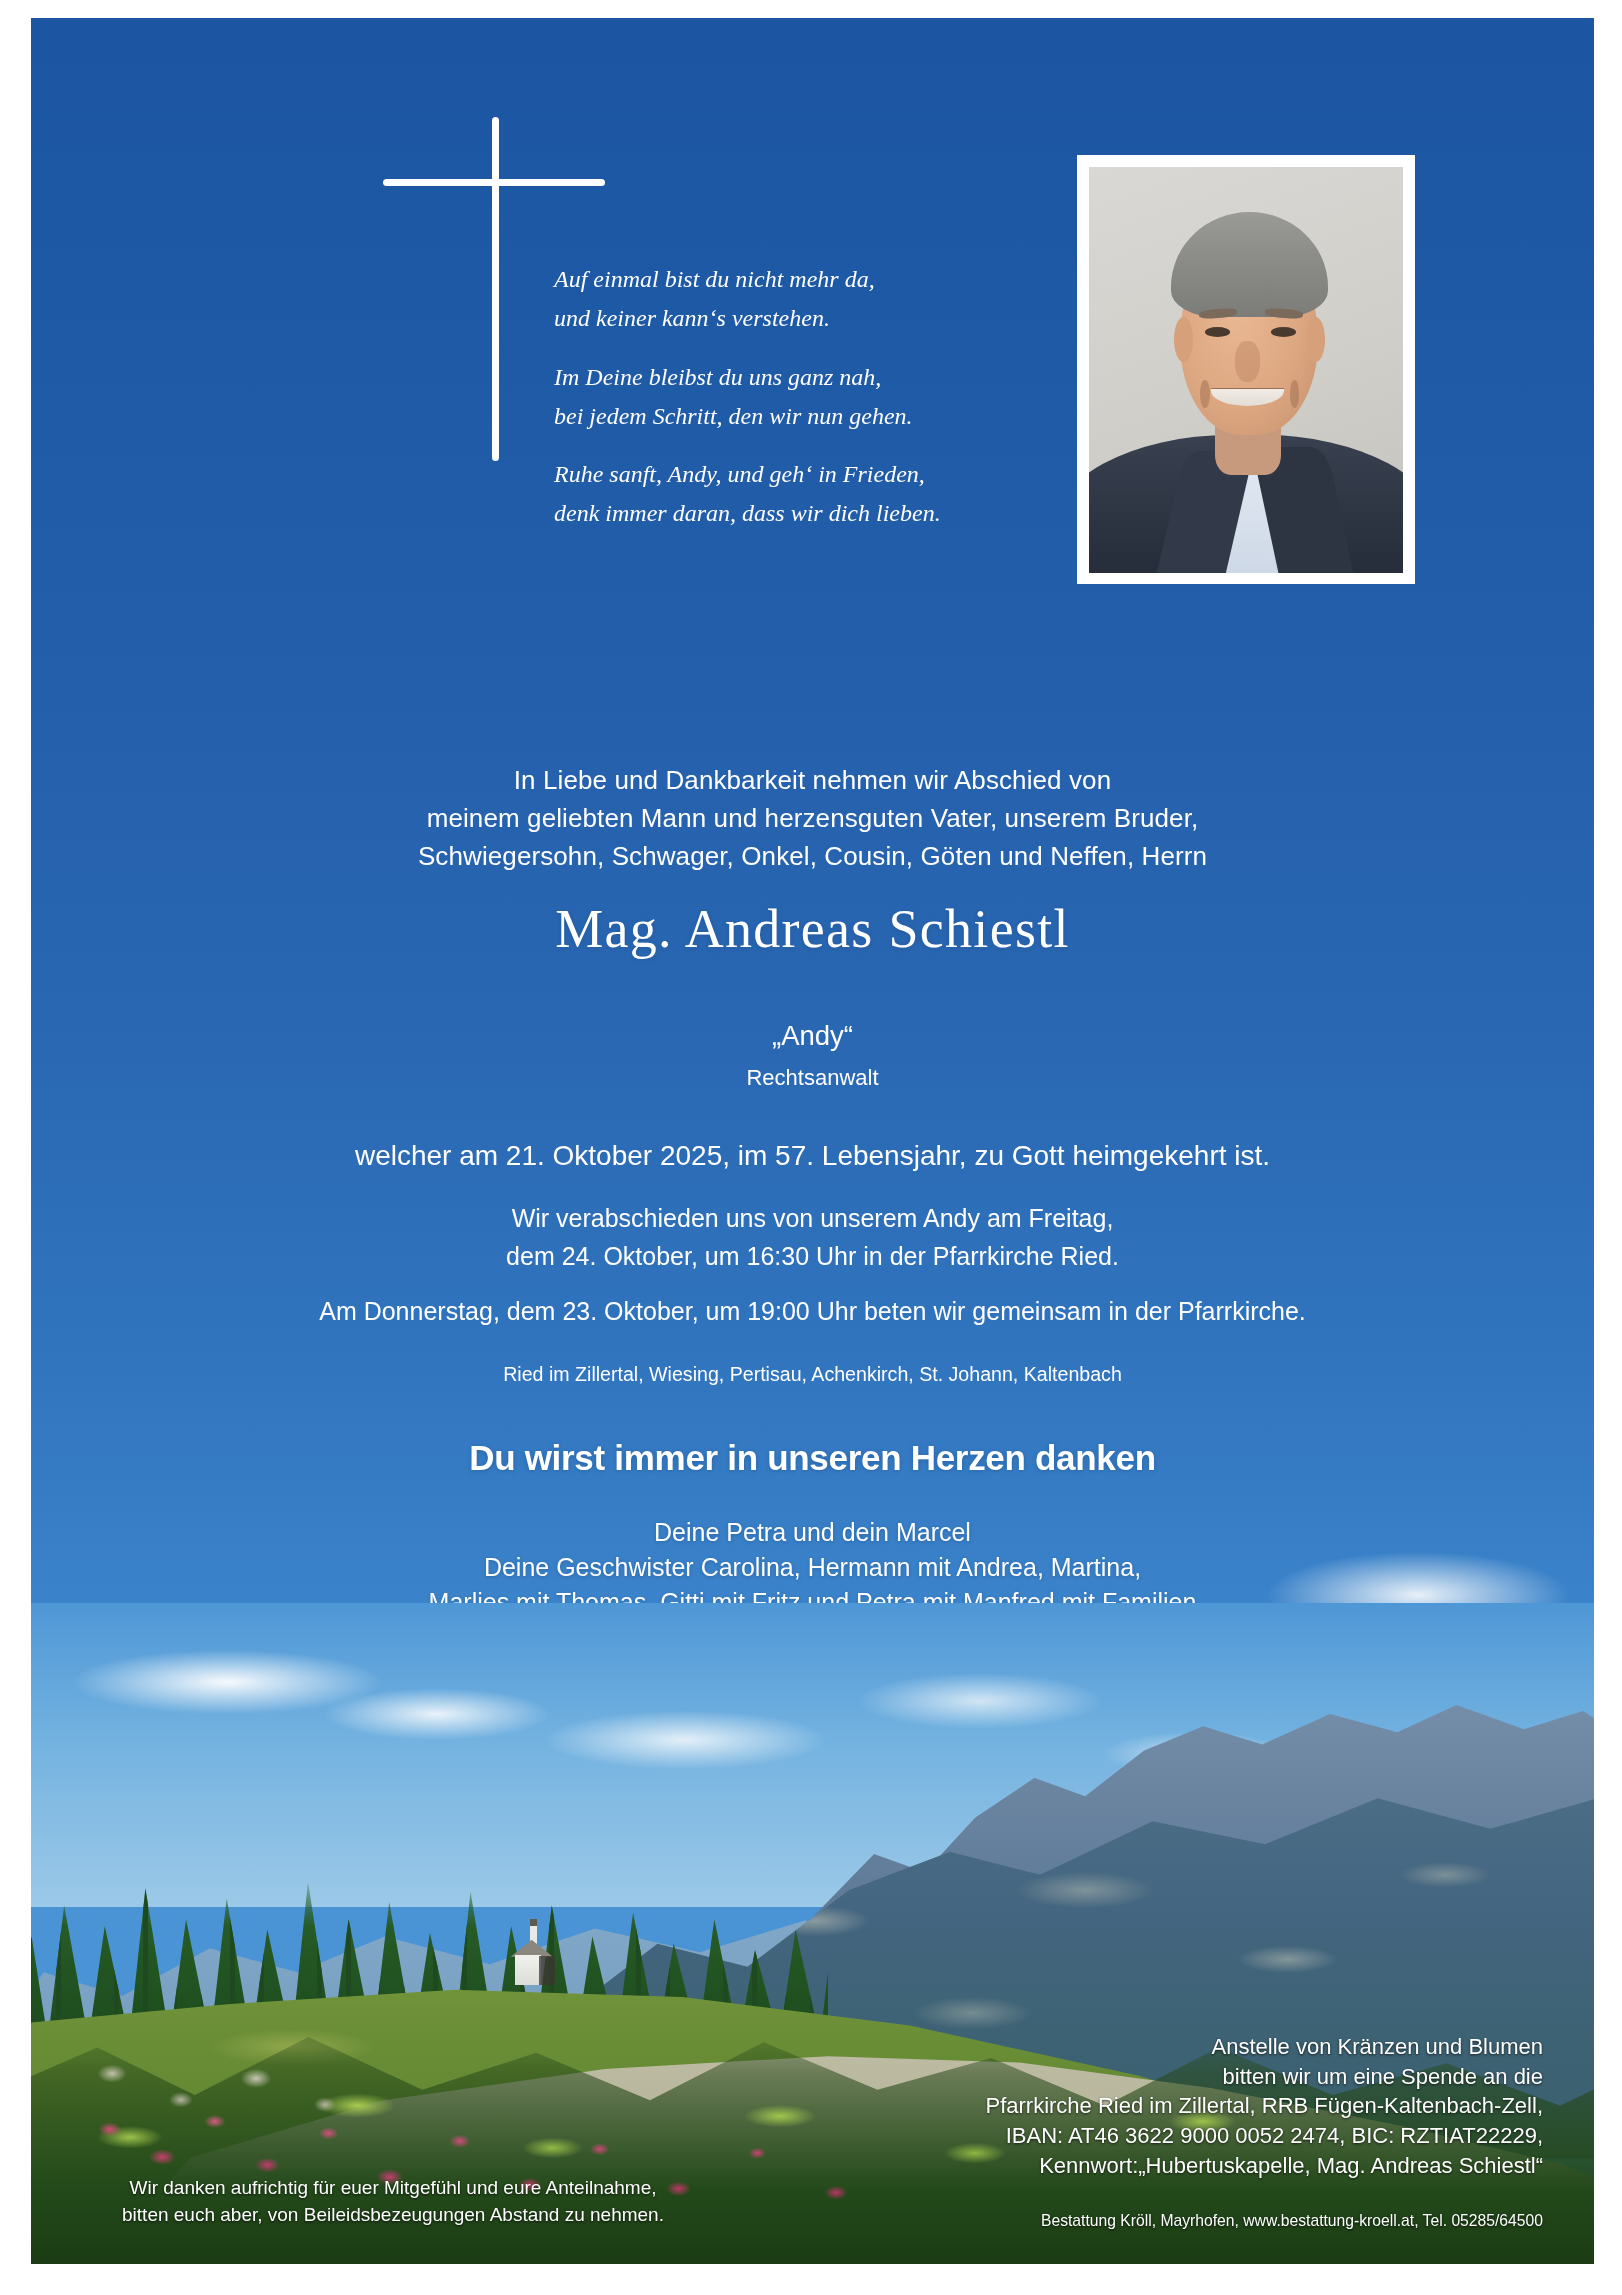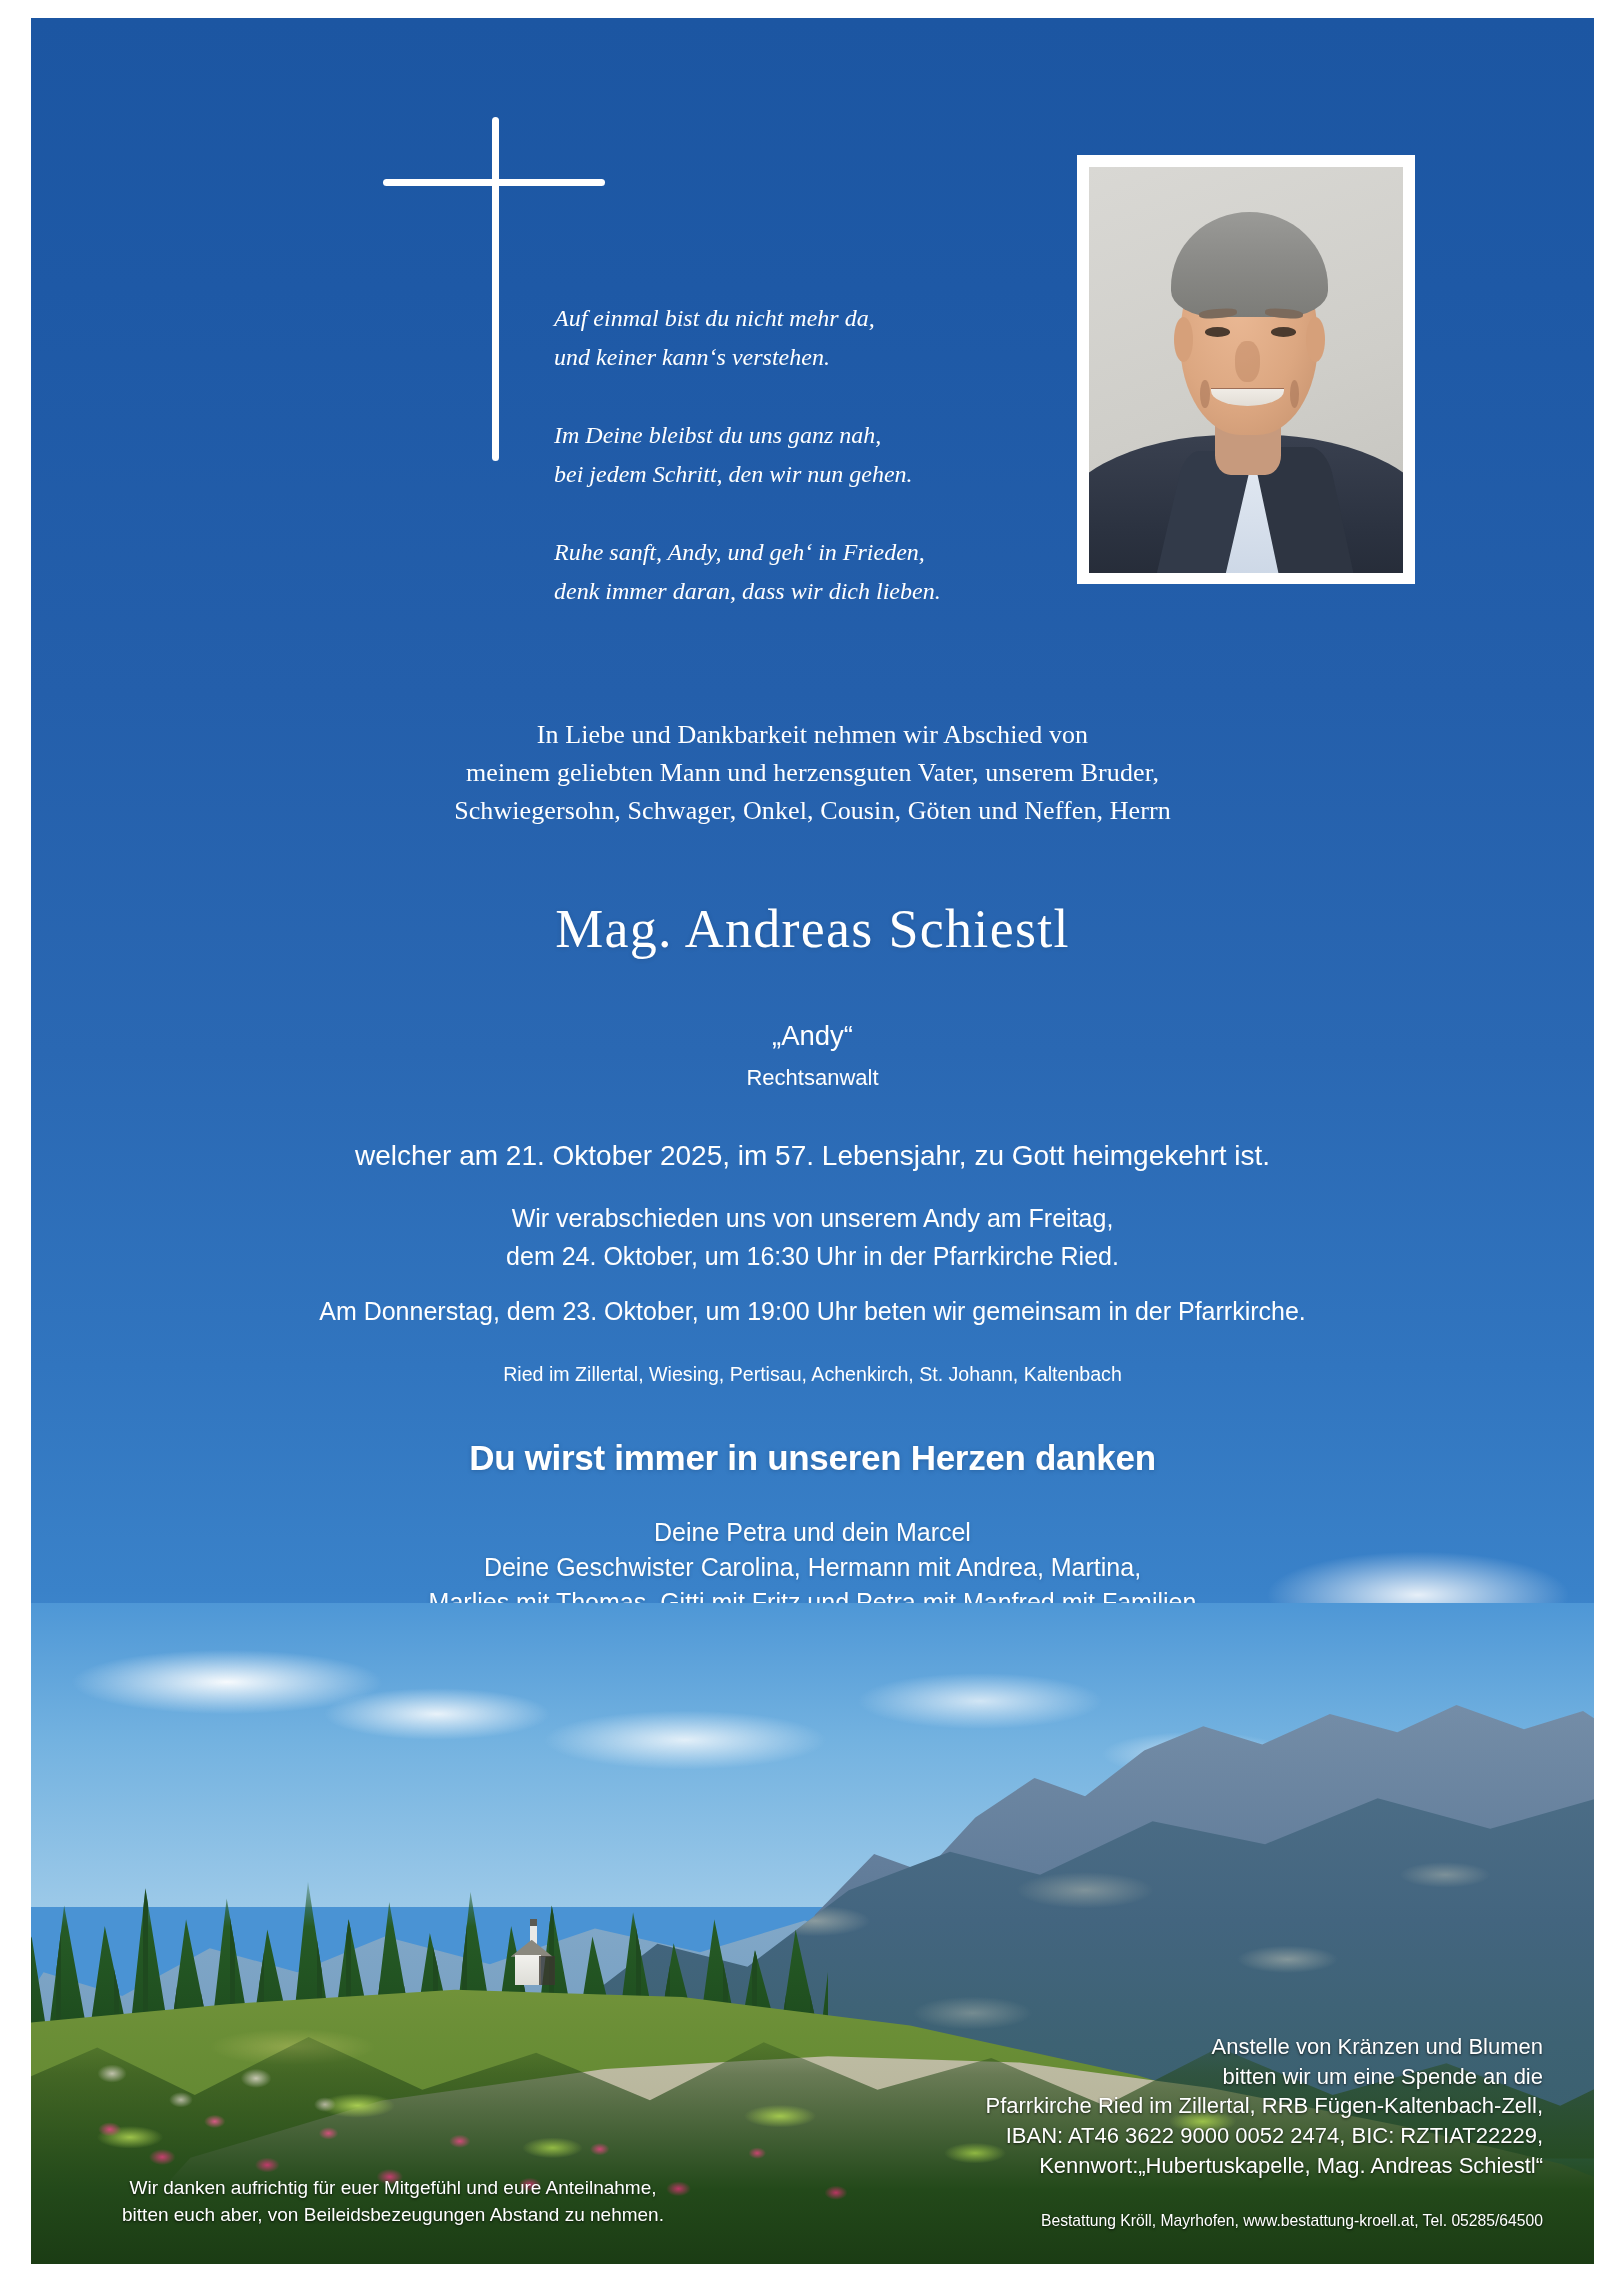--- a/index.html
+++ b/index.html
@@ -93,21 +93,21 @@
     position: absolute;
     left: 523px;
     top: 242px;
     width: 471px;
     font-family: "Liberation Serif", serif;
     font-style: italic;
     color: #ffffff;
     font-size: 24px;
     line-height: 1.62;
   }
-  #poem .stanza { margin-bottom: 19.6px; margin-top: 39px; }
+  #poem .stanza { margin-bottom: 19.6px; }
   #poem .stanza:last-child { margin-bottom: 0; }
   #poem .pline { display: block; white-space: nowrap; }
 
   
   #portrait-frame {
     position: absolute;
     left: 1046px;
     top: 137px;
     width: 338px;
     height: 429px;
@@ -246,26 +246,25 @@
     background: rgba(160,110,82,.5);
     border-radius: 50%;
   }
   #portrait .smile-l { left: 35.5%; }
   #portrait .smile-r { right: 33%; }
 
   
   .ctr { position: absolute; left: 0; right: 0; text-align: center; color: #ffffff; }
 
   #intro {
-    top: 698px;
+    top: 744px;
     font-size: 26px;
     line-height: 1.45;
     font-weight: 400;
     letter-spacing: 0.1px;
-    font-family: Liberation Serif, serif;
   }
   #intro .line { display: block; }
 
   #bigname {
     top: 883px;
     font-family: "Liberation Serif", serif;
     font-size: 54px;
     font-weight: 400;
     letter-spacing: 1.3px;
     line-height: 1.05;

